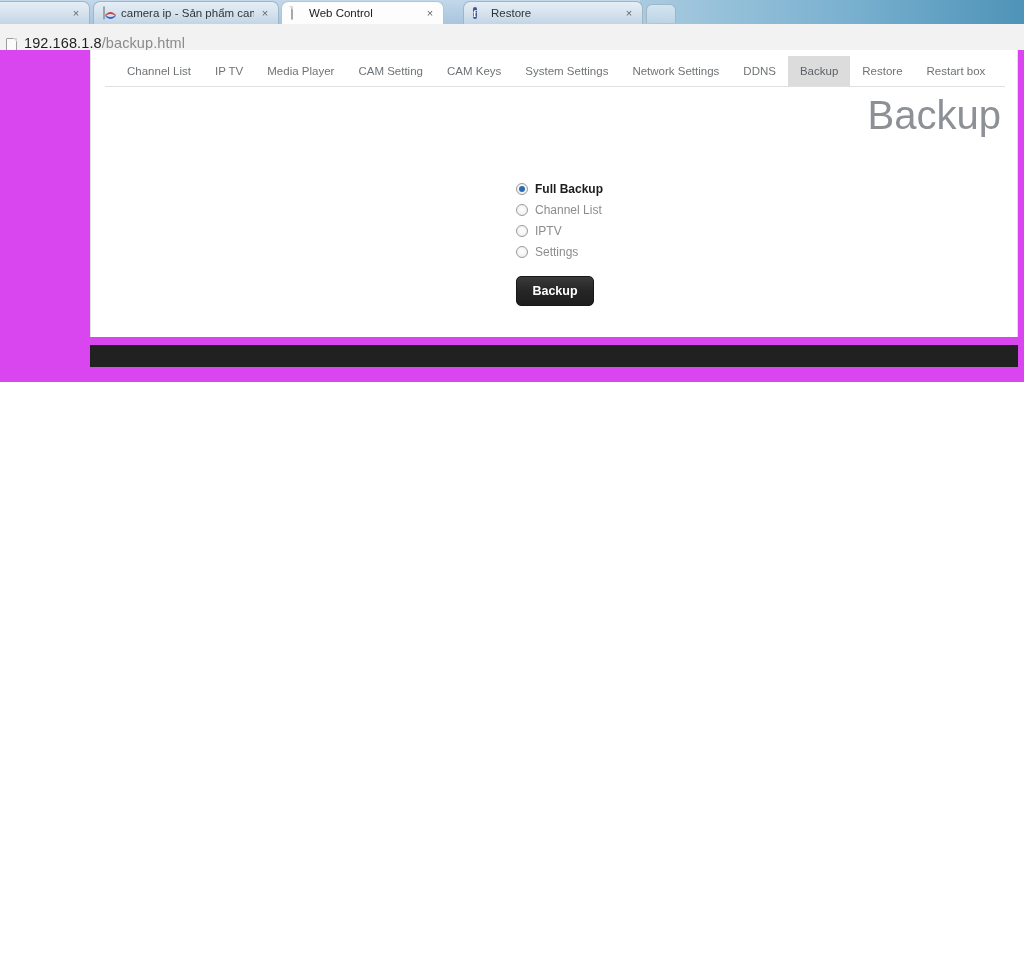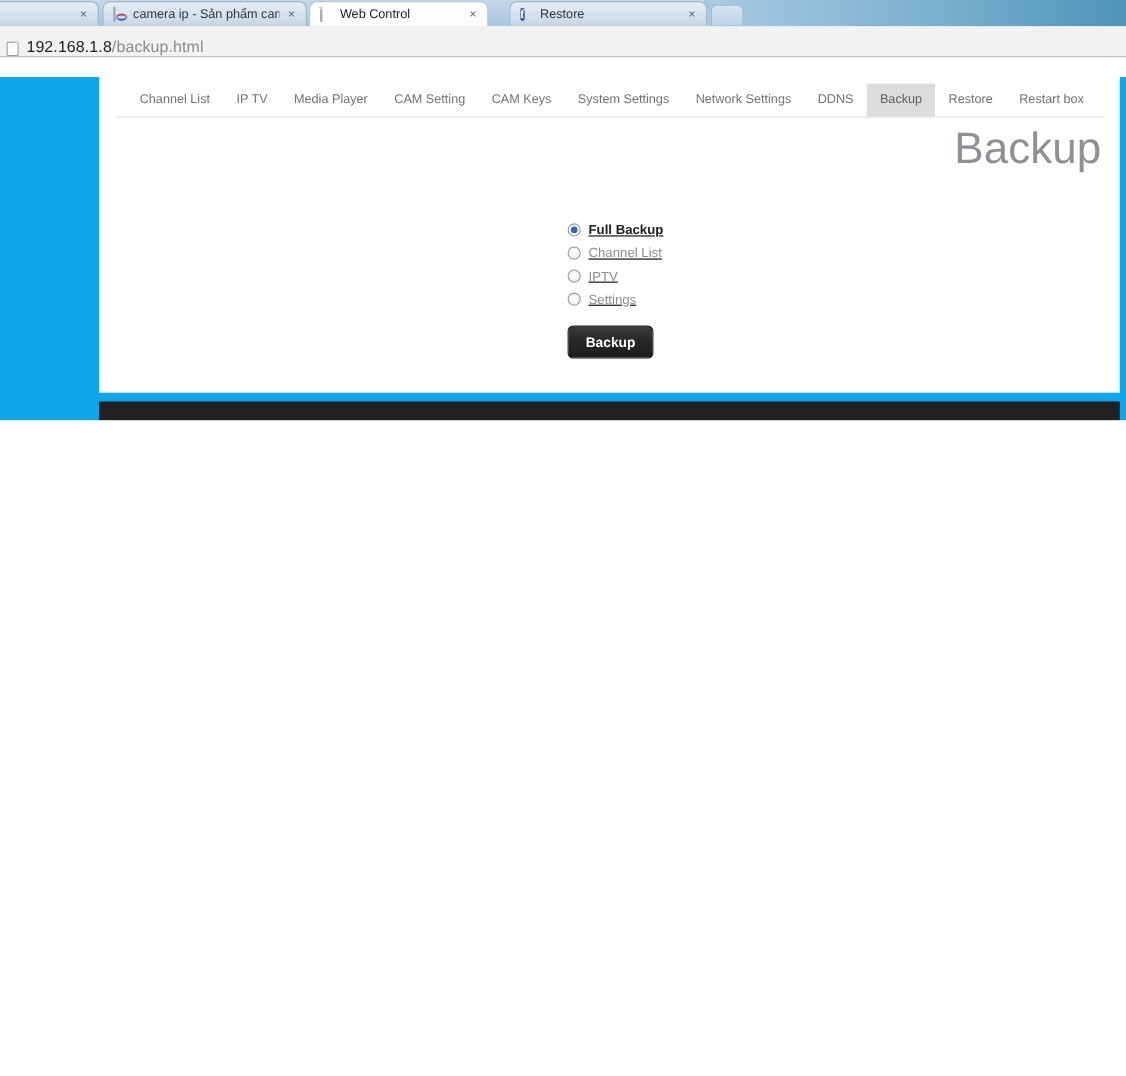--- a/index.html
+++ b/index.html
@@ -104,22 +104,22 @@
   }
   #page-icon::after {
     content: ""; position: absolute; right: -1px; top: -1px;
     border-left: 4px solid transparent; border-top: 4px solid #d4d4d4;
   }
   #url-text { font-size: 14.5px; color: #8b8b8b; letter-spacing: 0.1px; }
   #url-host { color: #1f1f1f; }
 
   
   #viewport {
-    position: absolute; left: 0; top: 70px; width: 1024px; height: 395px;
-    background: #0ea5e9; overflow: hidden;
+    position: absolute; left: 0; top: 50px; width: 1024px; height: 395px;
+    background: #d946ef; overflow: hidden;
   }
   #content-panel {
     position: absolute; left: 90px; top: 0px; width: 928px; height: 287px;
     background: #ffffff;
     border-left: 1px solid #e3e3e3; border-right: 1px solid #e3e3e3;
   }
   #nav {
     position: relative; height: 36px;
     display: flex; align-items: stretch;
     padding-left: 24px;
@@ -135,21 +135,21 @@
     background: #e0e0e0;
   }
   #page-title {
     position: absolute; right: 16px; top: 43px;
     font-size: 40px; color: #8d9196; font-weight: normal;
     letter-spacing: 0px; line-height: 44px;
   }
 
   #form-block { position: absolute; left: 425px; top: 128px; }
   .radio-row {
-    display: flex; align-items: center; height: 21px; margin-bottom: 0px; text-decoration: underline;
+    display: flex; align-items: center; height: 21px; margin-bottom: 0px;
   }
   .radio {
     width: 12px; height: 12px; border-radius: 50%;
     border: 1px solid #9a9a9a;
     background: radial-gradient(circle at 50% 45%, #ffffff 0%, #f1f1f1 70%, #dadada 100%);
     margin-right: 7px; position: relative; flex: 0 0 12px; cursor: pointer;
   }
   .radio.checked::after {
     content: ""; position: absolute; left: 2px; top: 2px;
     width: 6px; height: 6px; border-radius: 50%; background: #2b6bb5;

